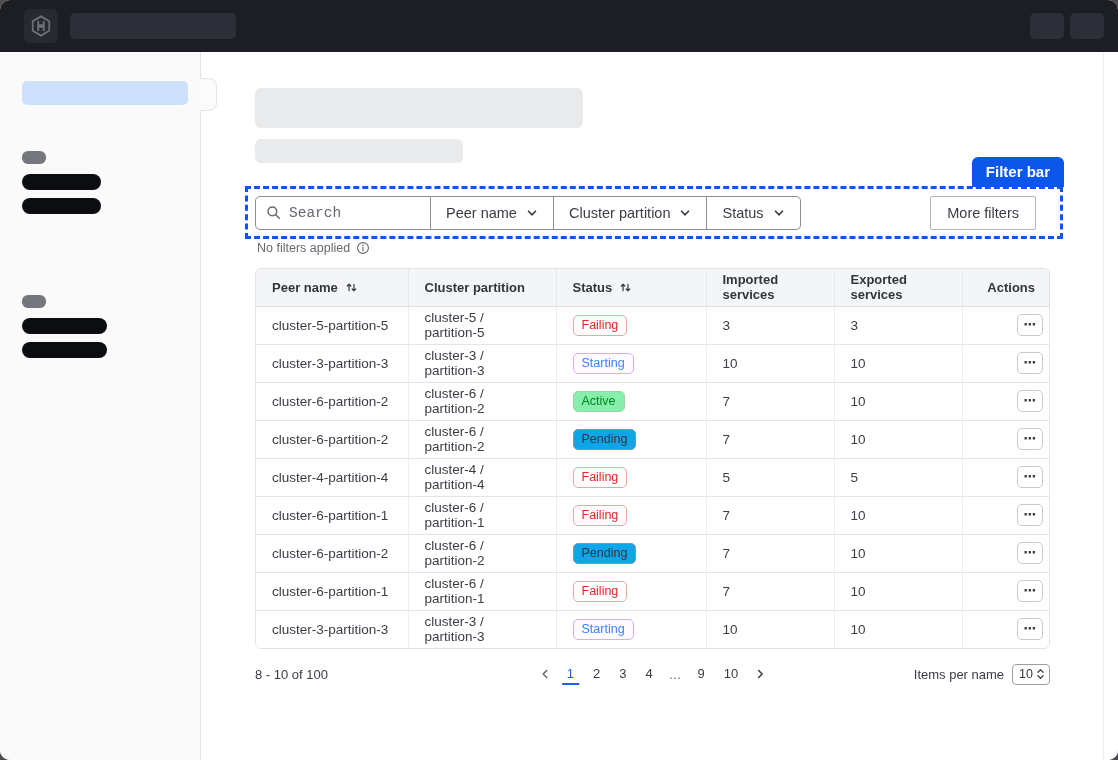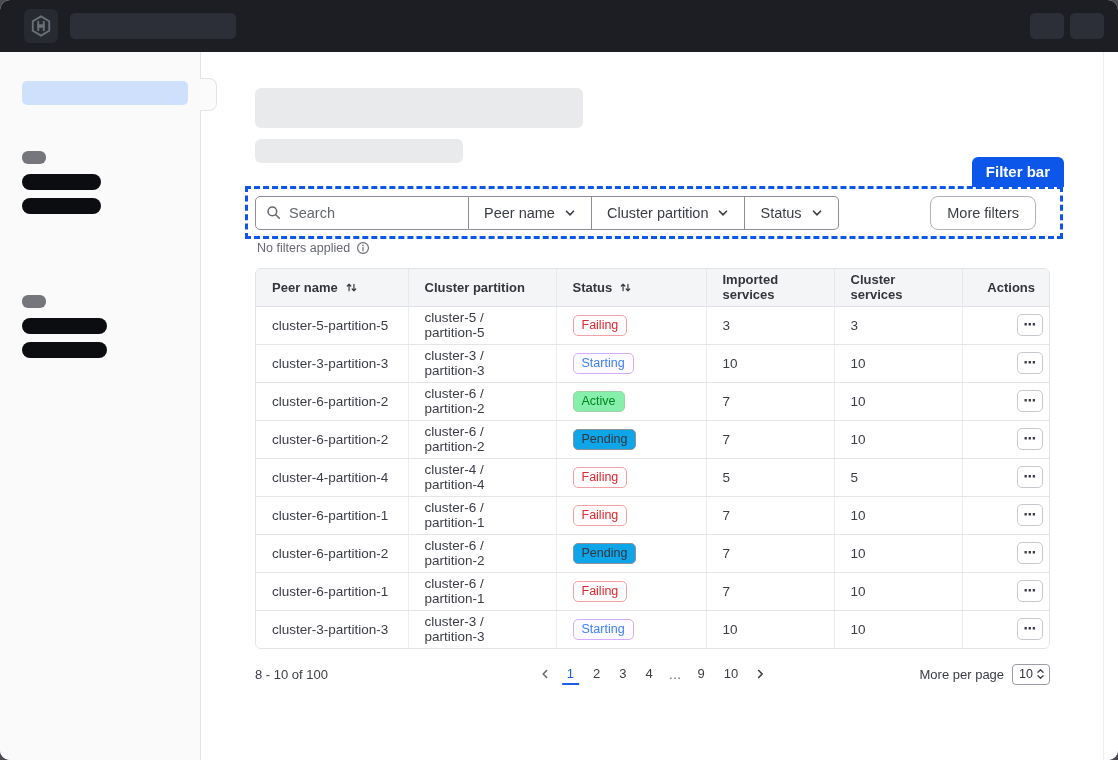--- a/index.html
+++ b/index.html
@@ -32,29 +32,29 @@
   .scroll-track { position:absolute; right:14px; top:0; bottom:0; width:1px; background:#ededef; }
 
   
   .annotation-badge { position:absolute; top:105px; right:54px; height:30px; line-height:30px; padding:0 14px;
     background:#0c56e9; color:#fff; font-size:15px; font-weight:700; border-radius:6px 6px 0 0; z-index:3; }
   .annotation-box { position:absolute; left:44px; top:134px; width:818px; height:53px; border:3px dashed #0c56e9;
     display:flex; align-items:center; padding:0 24px 0 7px; z-index:2; }
 
   
   .filter-group { display:flex; align-items:stretch; height:34px; }
-  .search-box { display:flex; align-items:center; gap:8px; width:214px; height:34px; background:#fff;
-    border:1px solid #8b8e97; border-radius:5px 0 0 5px; padding-left:10px; }
+  .search-box { display:flex; align-items:center; gap:8px; width:176px; height:34px; background:#fff;
+    border:1px solid #8b8e97; border-radius:5px 0 0 5px; padding-left:10px;font-family:Liberation Mono, monospace; }
   .search-box input { border:none; outline:none; width:130px; font-size:14.5px; color:#33353c; font-family:inherit; background:transparent; }
   .search-box input::placeholder { color:#65686f; }
   .segment { display:flex; align-items:center; gap:9px; height:34px; padding:0 15px; background:#fff;
     border:1px solid #8b8e97; border-left:none; font-size:14.5px; color:#3b3d45; cursor:pointer; white-space:nowrap; }
   .segment:last-child { border-radius:0 5px 5px 0; }
   .more-filters { margin-left:auto; height:34px; padding:0 16px; background:#fff; border:1px solid #b0b3b9;
-    border-radius:8px; font-size:14.5px; color:#3b3d45; font-family:inherit; cursor:pointer; }
+    border-radius:2px; font-size:14.5px; color:#3b3d45; font-family:inherit; cursor:pointer; }
 
   .filters-status { position:absolute; left:56px; top:189px; display:flex; align-items:center; gap:6px;
     font-size:12.5px; color:#65686f; }
 
   
   .table-wrap { position:absolute; left:54px; top:216px; width:795px; border:1px solid #e1e3e6; border-radius:6px; overflow:hidden; background:#fff; }
   table { width:100%; border-collapse:collapse; table-layout:fixed; }
   thead th { background:#f4f5f7; height:37px; padding:0 16px; font-size:13px; font-weight:700; color:#33353c;
     text-align:left; border-bottom:1px solid #dfe1e4; border-right:1px solid #e7e8ea; }
   thead th:last-child { border-right:none; text-align:right; }
@@ -217,21 +217,21 @@
                   </span>
                 </span>
               </th>
               <th>
                   <span class="th-inner">
                     <span>Imported services</span>
                   </span>
                 </th>
               <th>
                   <span class="th-inner">
-                    <span>Cluster services</span>
+                    <span>Exported services</span>
                   </span>
                 </th>
               <th>Actions</th>
             </tr>
           </thead>
           <tbody>
             <tr>
               <td>cluster-5-partition-5</td>
               <td>cluster-5 / partition-5</td>
               <td><span class="badge" data-status="Failing">Failing</span></td>
@@ -322,21 +322,21 @@
           <span class="page-ellipsis">…</span>
           <button class="page-num">9</button>
           <button class="page-num">10</button>
           <button class="pager-arrow">
             <svg width="12" height="12" viewBox="0 0 12 12" fill="none" stroke="#3b3d45" stroke-width="1.6" stroke-linecap="round" stroke-linejoin="round">
                 <polyline points="4.5,2.5 8,6 4.5,9.5"></polyline>
               </svg>
           </button>
         </div>
         <div class="per-page">
-          <span>More per page</span>
+          <span>Items per name</span>
           <span class="per-page-select">
             <span>10</span>
             <span class="icon">
               <svg width="9" height="12" viewBox="0 0 10 14" fill="none" stroke="#3b3d45" stroke-width="1.4" stroke-linecap="round" stroke-linejoin="round">
                 <polyline points="2,5 5,2 8,5"></polyline>
                   <polyline points="2,9 5,12 8,9"></polyline>
               </svg>
             </span>
           </span>
         </div>

